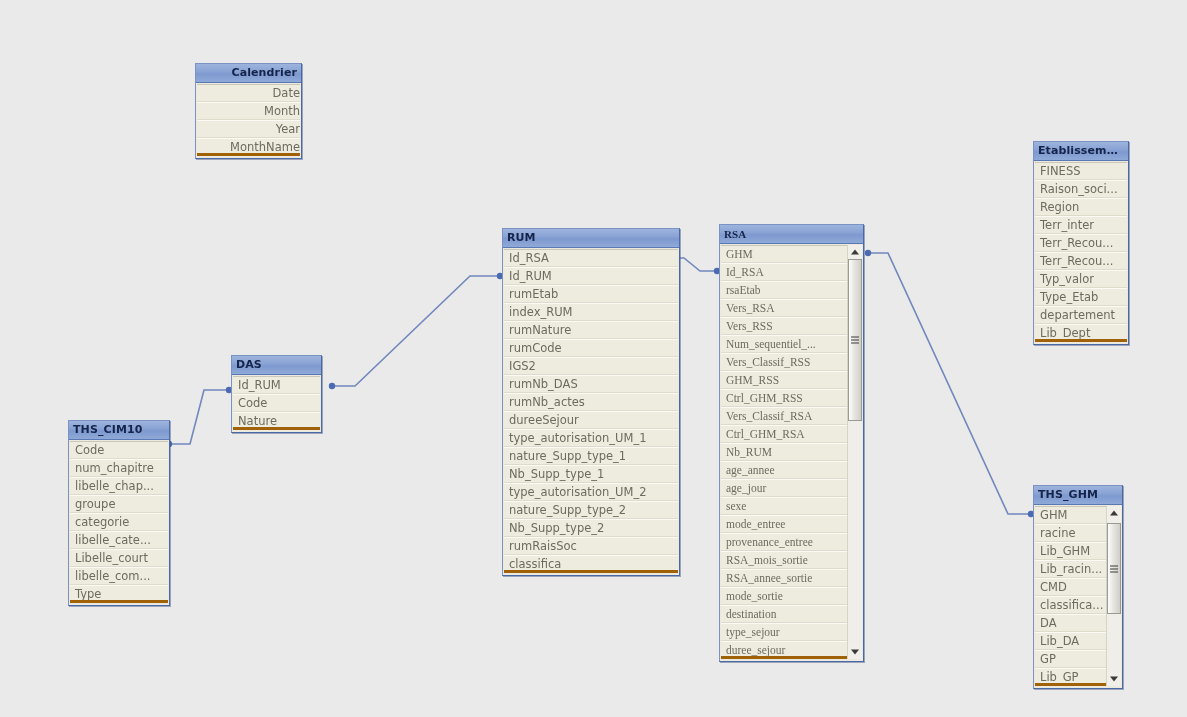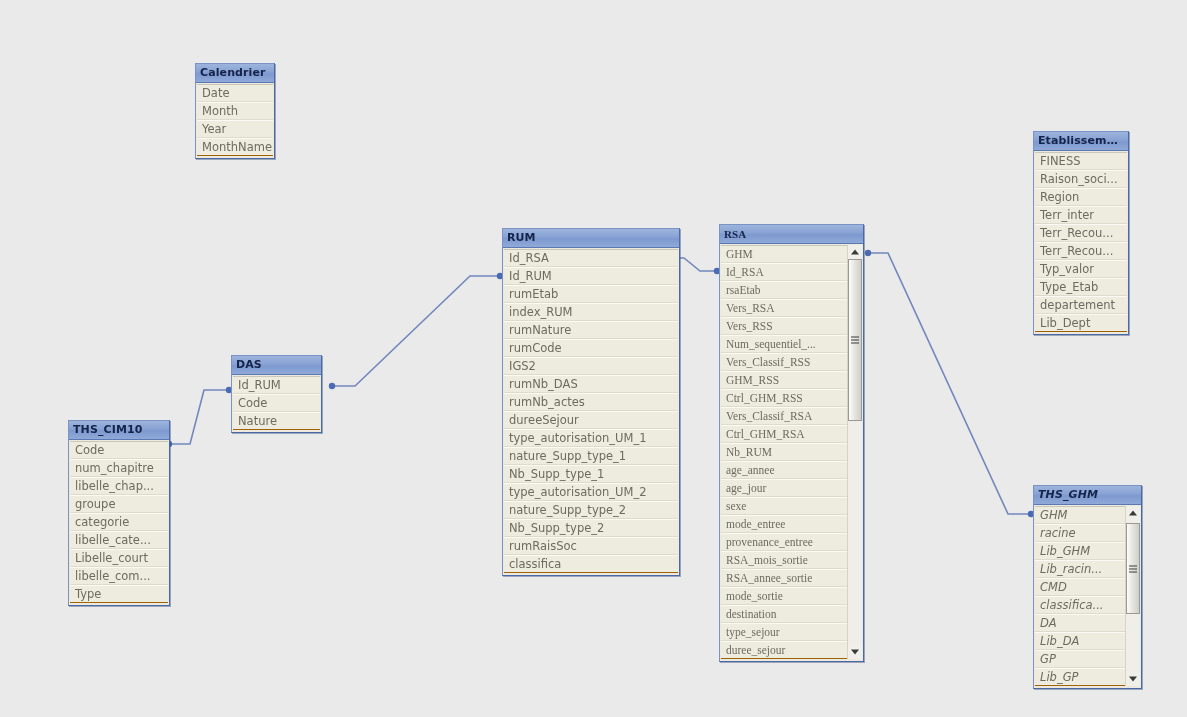--- a/index.html
+++ b/index.html
@@ -72,21 +72,21 @@
     color: #6d6b5e;
     background: #eeecdf;
     border-bottom: 1px solid #dedbcb;
     border-top: 1px solid #fbfaf4;
     padding-left: 5px;
     white-space: nowrap;
     overflow: hidden;
     box-sizing: border-box;
   }
   .row:first-child { border-top: 1px solid #c9c7b8; }
-  .row.last { border-bottom: 1px solid #a16207; }
+  .row.last { border-bottom: 3px solid #a16207; }
   
   .sb {
     width: 15px;
     flex: 0 0 15px;
     background: #efefe9;
     border-left: 1px solid #d6d4c6;
     display: flex;
     flex-direction: column;
     box-sizing: border-box;
   }
@@ -156,21 +156,21 @@
         <circle cx="717" cy="271" r="3.2" fill="#4a6ab2"></circle>
       </g>
       <g>
         <polyline points="868,253 888,253 1008,514 1031,514" fill="none" stroke="#7188bd" stroke-width="1.6"></polyline>
         <circle cx="868" cy="253" r="3.2" fill="#4a6ab2"></circle>
         <circle cx="1031" cy="514" r="3.2" fill="#4a6ab2"></circle>
       </g>
     </svg>
 
   <div id="tables-layer">
-      <div class="tbl" style="left: 195px; top: 63px; width: 80px;">
+      <div class="tbl" style="left: 195px; top: 63px; width: 107px; text-align: right;">
         <div class="tbl-hd">Calendrier</div>
         <div class="tbl-body">
           <div class="rows">
             <div class="row">Date</div>
             <div class="row">Month</div>
             <div class="row">Year</div>
             <div class="row last">MonthName</div>
           </div>
         </div>
       </div>
@@ -265,38 +265,38 @@
                   <i></i>
                 </span>
               </div>
             </div>
             <div class="sb-btn down">
               <span class="arr"></span>
             </div>
           </div>
         </div>
       </div>
-      <div class="tbl" style="left: 1033px; top: 131px; width: 96px;">
+      <div class="tbl" style="left: 1033px; top: 141px; width: 96px;">
         <div class="tbl-hd">Etablissem…</div>
         <div class="tbl-body">
           <div class="rows">
             <div class="row">FINESS</div>
             <div class="row">Raison_soci...</div>
             <div class="row">Region</div>
             <div class="row">Terr_inter</div>
             <div class="row">Terr_Recou...</div>
             <div class="row">Terr_Recou...</div>
             <div class="row">Typ_valor</div>
             <div class="row">Type_Etab</div>
             <div class="row">departement</div>
             <div class="row last">Lib_Dept</div>
           </div>
         </div>
       </div>
-      <div class="tbl" style="left: 1033px; top: 485px; width: 109px; font-style: italic;">
+      <div class="tbl" style="left: 1033px; top: 485px; width: 90px;">
         <div class="tbl-hd">THS_GHM</div>
         <div class="tbl-body">
           <div class="rows">
             <div class="row">GHM</div>
             <div class="row">racine</div>
             <div class="row">Lib_GHM</div>
             <div class="row">Lib_racin...</div>
             <div class="row">CMD</div>
             <div class="row">classifica...</div>
             <div class="row">DA</div>

